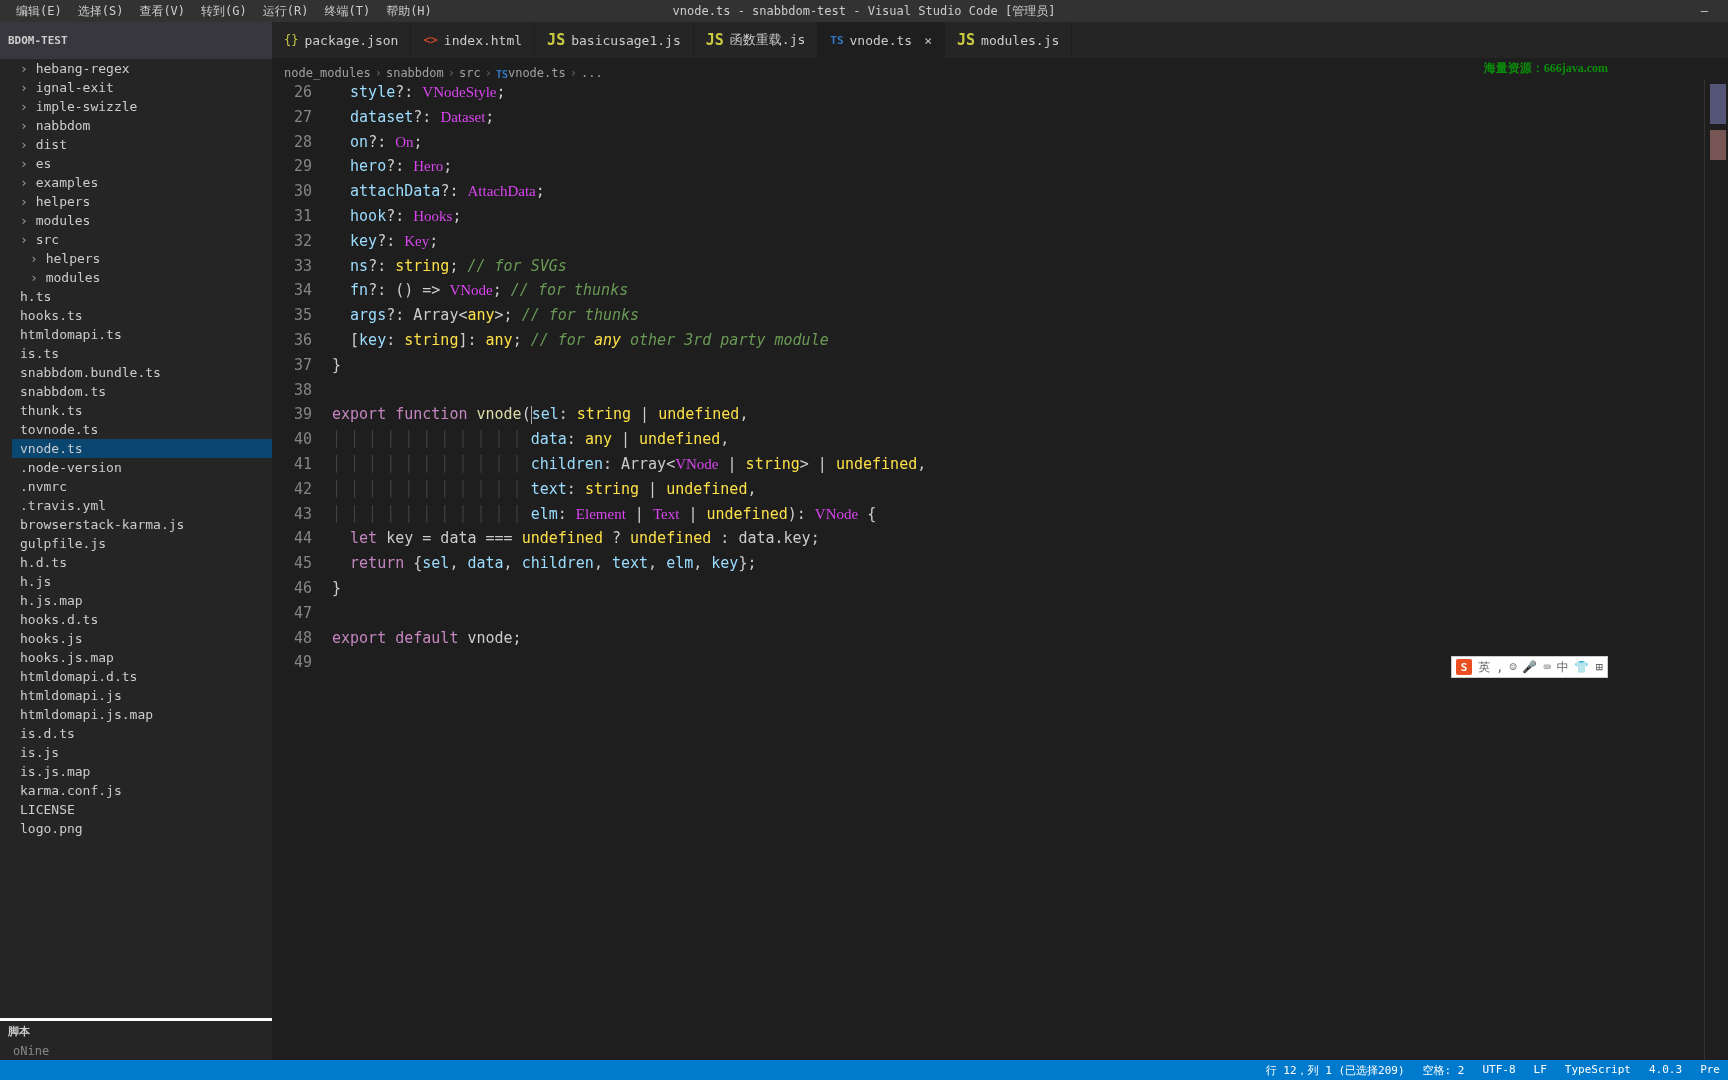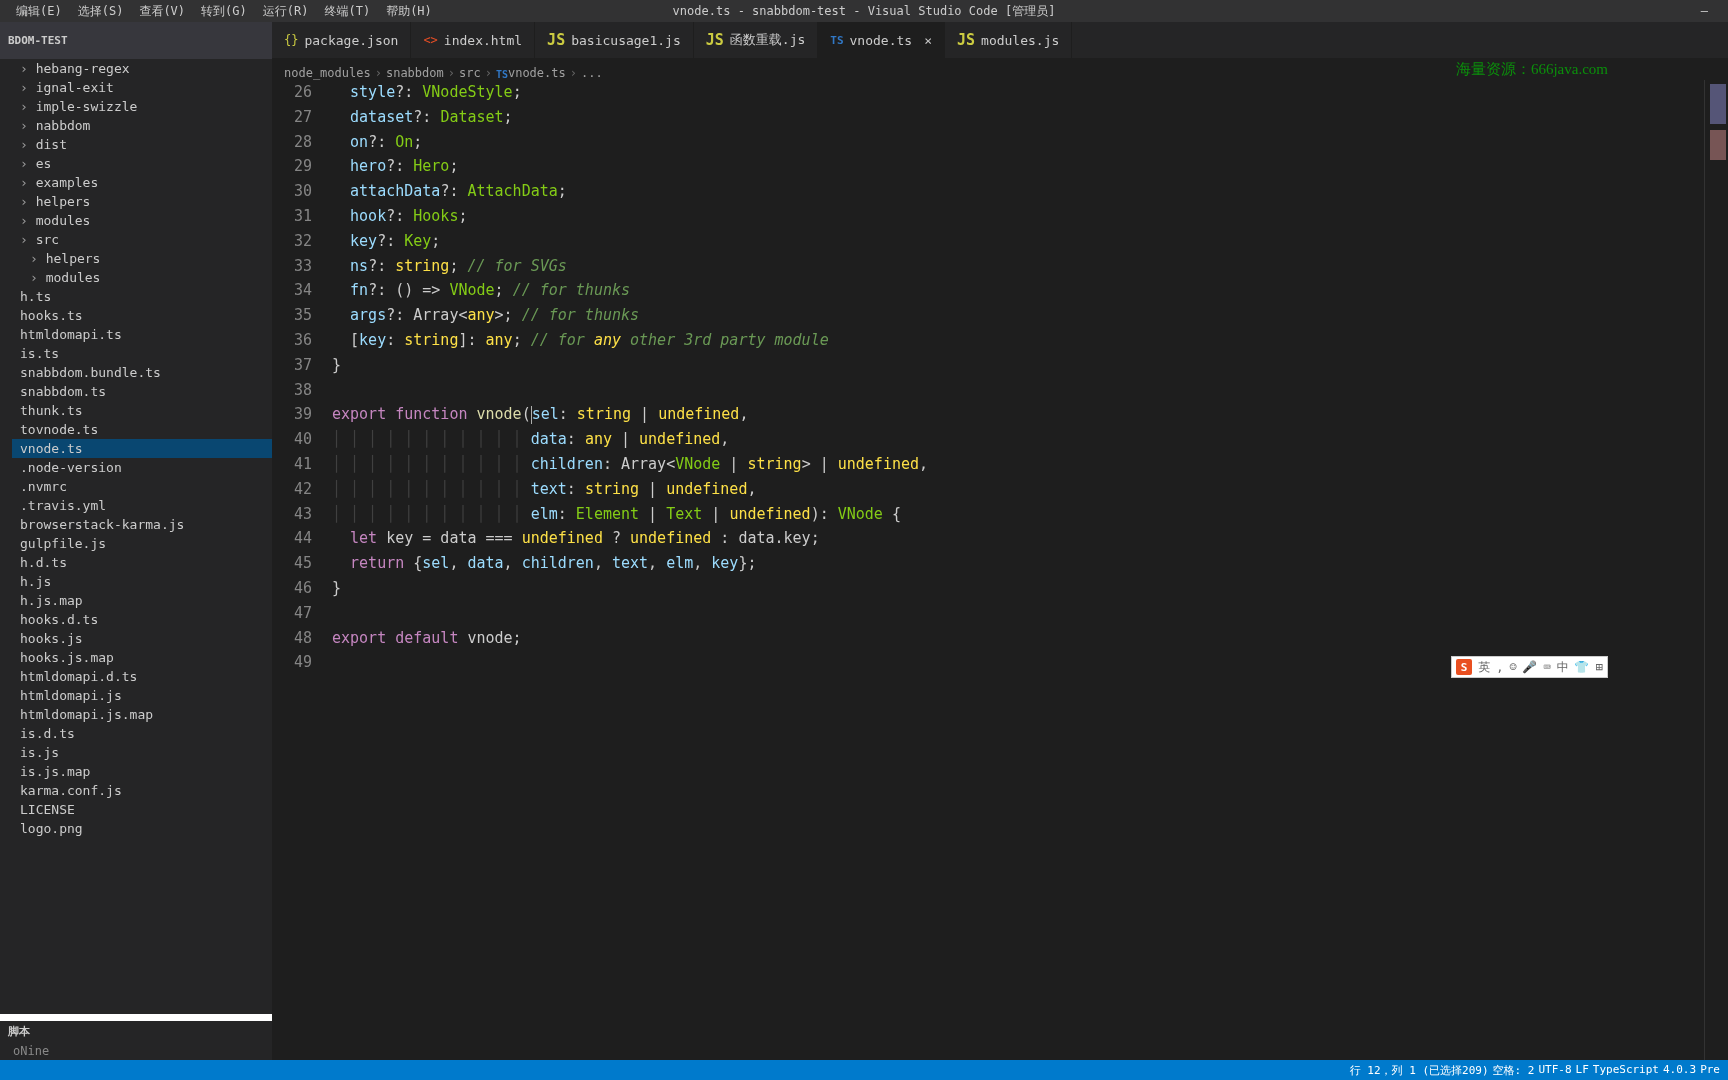--- a/index.html
+++ b/index.html
@@ -10,47 +10,47 @@
 .menubar .min-icon { margin-left: auto; color: #cccccc; padding: 0 12px; }
 .main { display: flex; height: calc(100% - 42px); }
 .sidebar { width: 272px; background: #252526; display: flex; flex-direction: column; }
 .sidebar-header { height: 36px; display: flex; align-items: center; justify-content: space-between; padding: 0 8px 0 12px; font-size: 11px; color: #bbbbbb; }
 .sidebar-header .dots { color: #cccccc; font-size: 18px; padding: 0 4px; }
 .project-header { height: 37px; background: #37373d; display: flex; align-items: center; padding: 9px 8px; font-size: 11px; font-weight: bold; color: #cccccc; }
 .tree { flex: 1; overflow: hidden; font-size: 13px; margin-left: 12px; }
 .tree-item { padding: 2px 8px; color: #cccccc; white-space: nowrap; cursor: default; }
 .tree-item.folder::before { content: "› "; color: #cccccc; opacity: 0.7; }
 .tree-item.active { background: #094771; }
-.section-header { background: #252526; border-top: 7px solid #ffffff; padding: 3px 8px; font-size: 11px; font-weight: bold; color: #cccccc; }
+.section-header { background: #252526; border-top: 3px solid #ffffff; padding: 3px 8px; font-size: 11px; font-weight: bold; color: #cccccc; }
 .nine { padding: 2px 13px; color: #888; font-size: 12px; }
 .editor { flex: 1; display: flex; flex-direction: column; background: #1e1e1e; position: relative; }
 .tabs { height: 36px; background: #252526; display: flex; align-items: stretch; }
 .tab { display: flex; align-items: center; padding: 0 12px; font-size: 13px; border-right: 1px solid #1e1e1e; gap: 6px; cursor: default; }
 .tab .icon-js { color: #cbcb41; font-size: 15px; font-weight: bold; text-align: center; }
 .tab .icon-ts { color: #3178c6; font-size: 11px; font-weight: bold; }
 .tab .icon-json { color: #cbcb41; font-size: 12px; }
 .tab .icon-html { color: #e44d26; font-size: 12px; }
 .tab.active { background: #1e1e1e; }
 .tab .close { margin-left: 6px; color: #cccccc; }
 .breadcrumb { height: 22px; display: flex; align-items: flex-end; padding: 0 12px; font-size: 12px; color: #a0a0a0; background: #1e1e1e; }
 .breadcrumb .sep { margin: 0 4px; color: #666; }
 .code { flex: 1; display: flex; font-family: Consolas, monospace; font-size: 15px; line-height: 24.8px; overflow: hidden; }
 .gutter { width: 60px; text-align: right; padding-right: 20px; color: #858585; }
 .lines { flex: 1; white-space: pre; position: relative; }
 .kw { color: #c586c0; }
-.type { color: #84cc16; }
+.type { color: #d946ef; font-family: Liberation Serif, serif; }
 .fn { color: #dcdcaa; }
 .var { color: #9cdcfe; }
 .comment { color: #6a9955; font-style: italic; }
 .const { color: #fde047; }
 .minimap { width: 24px; background: #1e1e1e; border-left: 1px solid #333; position: relative; }
 .minimap-block { position: absolute; right: 2px; width: 16px; background: #444; }
-.watermark { position: absolute; right: 120px; top: 38px; color: #0b8f0b; font-size: 15px; font-weight: normal; font-family: "SimSun", serif; }
+.watermark { position: absolute; right: 120px; top: 38px; color: #0b8f0b; font-size: 12px; font-weight: bold; font-family: "SimSun", serif; }
 .statusbar { height: 20px; background: #007acc; color: #fff; display: flex; align-items: center; font-size: 11px; padding: 0 8px; justify-content: space-between; }
-.statusbar .right { display: flex; gap: 4px; }
+.statusbar .right { display: flex; gap: 18px; }
 .ime-bar { position: absolute; right: 120px; top: 656px; background: #fff; border: 1px solid #ccc; display: flex; align-items: center; height: 22px; padding: 0 4px; gap: 6px; }
 .ime-bar .ime-s { background: #e94f20; color: #fff; width: 16px; height: 16px; display: flex; align-items: center; justify-content: center; font-size: 11px; font-weight: bold; border-radius: 2px;}
 .ime-bar span { color: #666; font-size: 12px; }
 .cursor-bar { display:inline-block; width:1px; height:18px; background:#aeafad; vertical-align:middle; }
 .indent { color: #404040; }
 </style>
 </head>
 <body>
 
 <div class="menubar">

